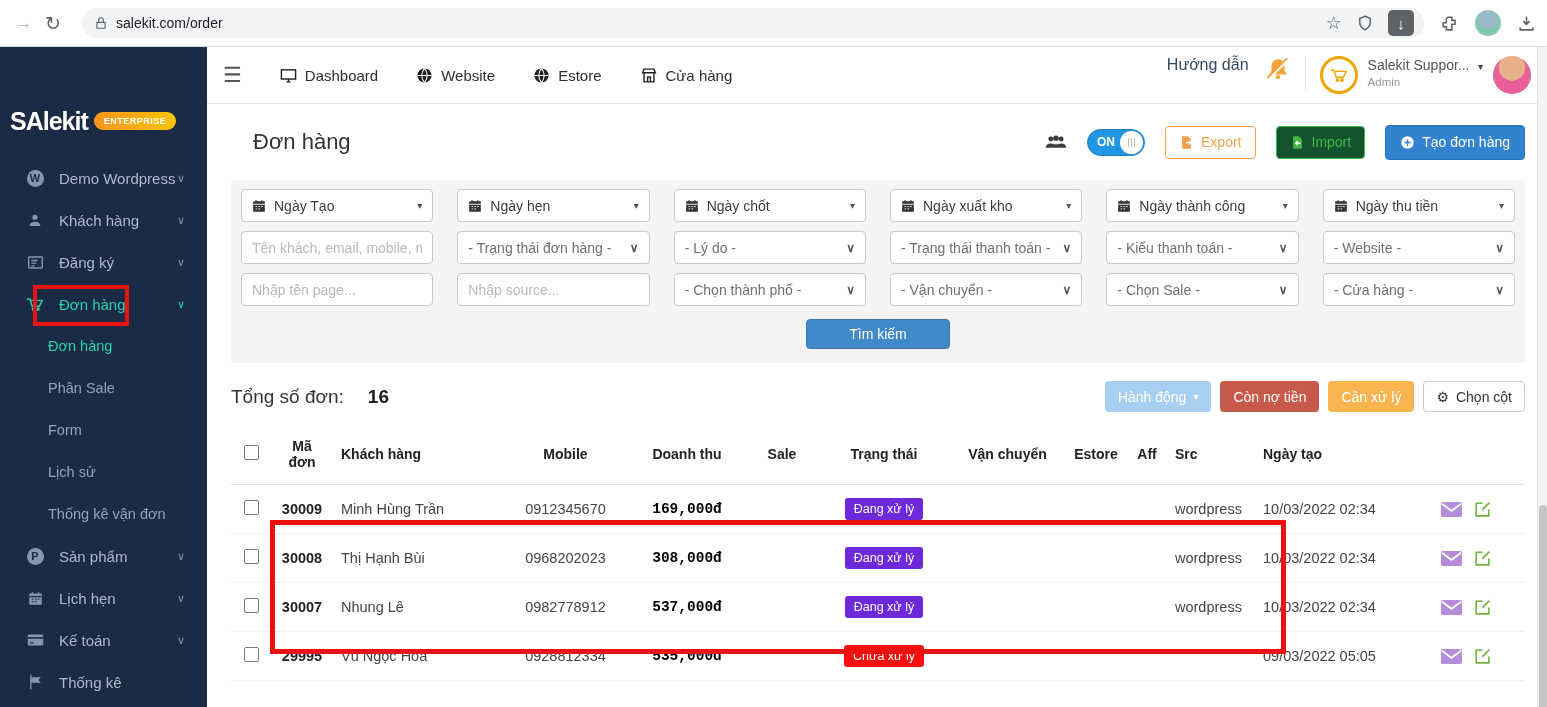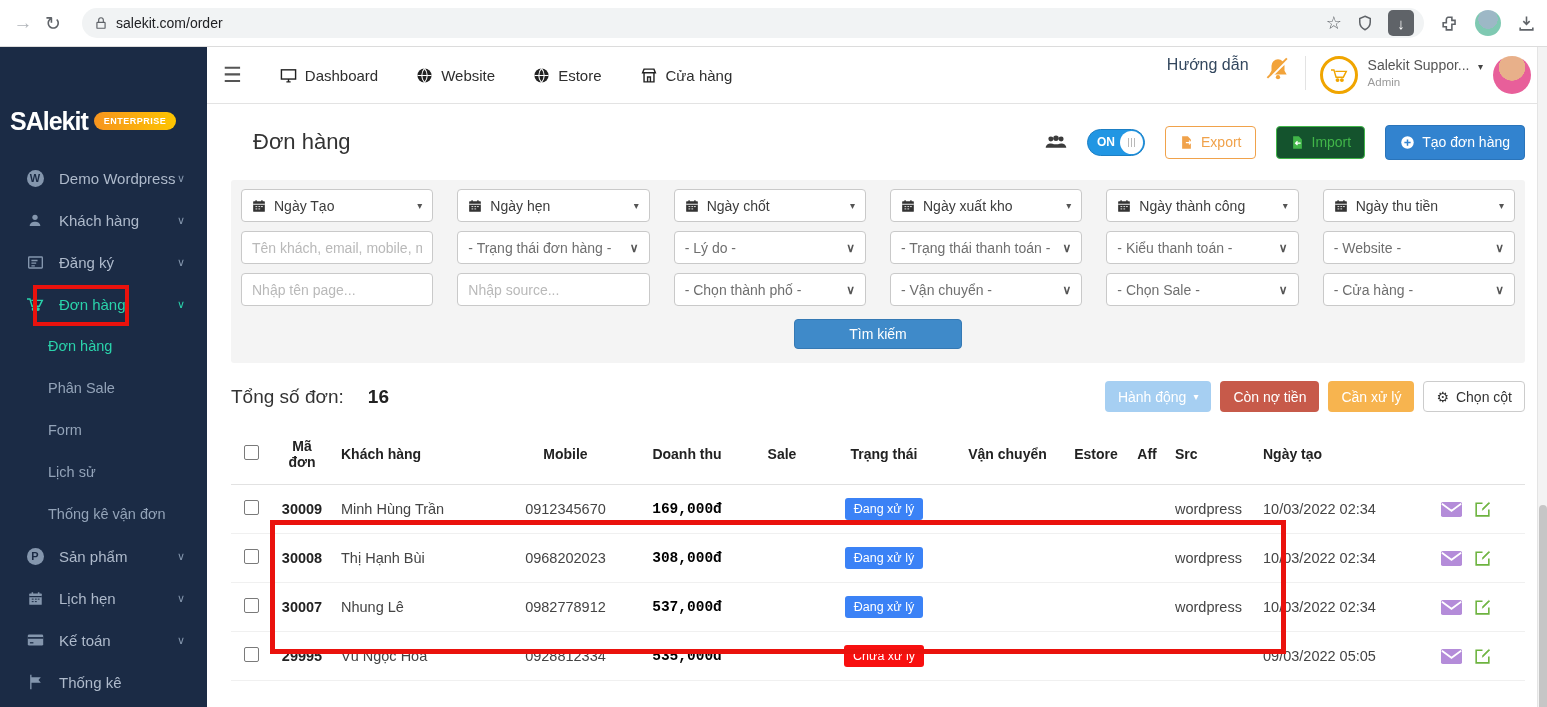--- a/index.html
+++ b/index.html
@@ -85,21 +85,21 @@
           align-items:center; padding:0 10px; font-size:14px; cursor:pointer; }
   .ctrl .cal { margin-right:8px; }
   .ctrl .lab { color:#3c3c3c; flex:1; }
   .ctrl .caret { font-size:10px; color:#555; }
   .sel .lab { color:#6f6f6f; }
   .sel .chev { color:#555; font-size:12px; font-weight:bold; }
   input.ctrl-input { height:33px; width:100%; background:#fff; border:1px solid #c9c9c9; border-radius:4px;
                      padding:0 10px; font-size:14px; color:#333; font-family:"Liberation Sans",sans-serif; }
   input.ctrl-input::placeholder { color:#b9b9b9; }
   .search-row { text-align:center; margin-top:13px; }
-  .btn-search { background:#3f8ac9; color:#fff; width:168px; height:30px; border:1px solid #3579b4; }
+  .btn-search { background:#3f8ac9; color:#fff; width:144px; height:30px; border:1px solid #3579b4; }
 
   
   .summary-row { display:flex; align-items:center; margin-top:18px; }
   .summary-label { font-size:19px; color:#333; }
   .summary-count { font-size:19px; color:#222; font-weight:bold; margin-left:24px; }
   .actions { margin-left:auto; display:flex; align-items:center; gap:9px; }
   .btn-bulk { background:#a6cff2; color:#fff; height:31px; padding:0 13px; }
   .btn-debt { background:#c75a4a; color:#fff; height:31px; padding:0 13px; }
   .btn-need { background:#f7b44f; color:#fff; height:31px; padding:0 13px; }
   .btn-cols { background:#fff; color:#333; border:1px solid #ccc; height:31px; padding:0 12px; }
@@ -108,21 +108,21 @@
   table.orders { width:100%; border-collapse:collapse; margin-top:12px; }
   .orders th { font-size:14px; color:#222; font-weight:bold; padding:14px 8px; text-align:center;
                border-bottom:1px solid #e2e2e2; }
   .orders td { font-size:14.5px; color:#444; padding:13px 8px; text-align:center; border-bottom:1px solid #f0f0f0; }
   .orders th.al, .orders td.al { text-align:left; }
   .cb { width:15px; height:15px; border:1.5px solid #7a7a7a; border-radius:2px; background:#fff;
         display:inline-block; cursor:pointer; }
   td.id-cell { font-weight:bold; color:#222; }
   td.rev-cell { font-weight:bold; color:#000000;font-family:Liberation Mono, monospace; }
   .badge { display:inline-block; padding:4px 9px; border-radius:3px; color:#fff; font-size:12.5px; }
-  .badge[data-status="processing"] { background:#3b82f6; }
+  .badge[data-status="processing"] { background:#6d28d9; }
   .badge[data-status="pending"] { background:#f80f0f; }
   .row-icons { display:flex; align-items:center; justify-content:center; gap:11px; }
   .row-icons span { cursor:pointer; }
 
   
   .hl-box { position:absolute; border:5px solid #ea120d; pointer-events:none; z-index:40; }
   .hl-sidebar { left:33px; top:285px; width:96px; height:41px; border-width:4px; }
   .hl-table { left:270px; top:520px; width:1016px; height:134px; }
   .scroll-track { position:absolute; right:0; top:47px; width:10px; height:660px; background:#f3f3f3;
                   border-left:1px solid #e4e4e4; z-index:30; }

